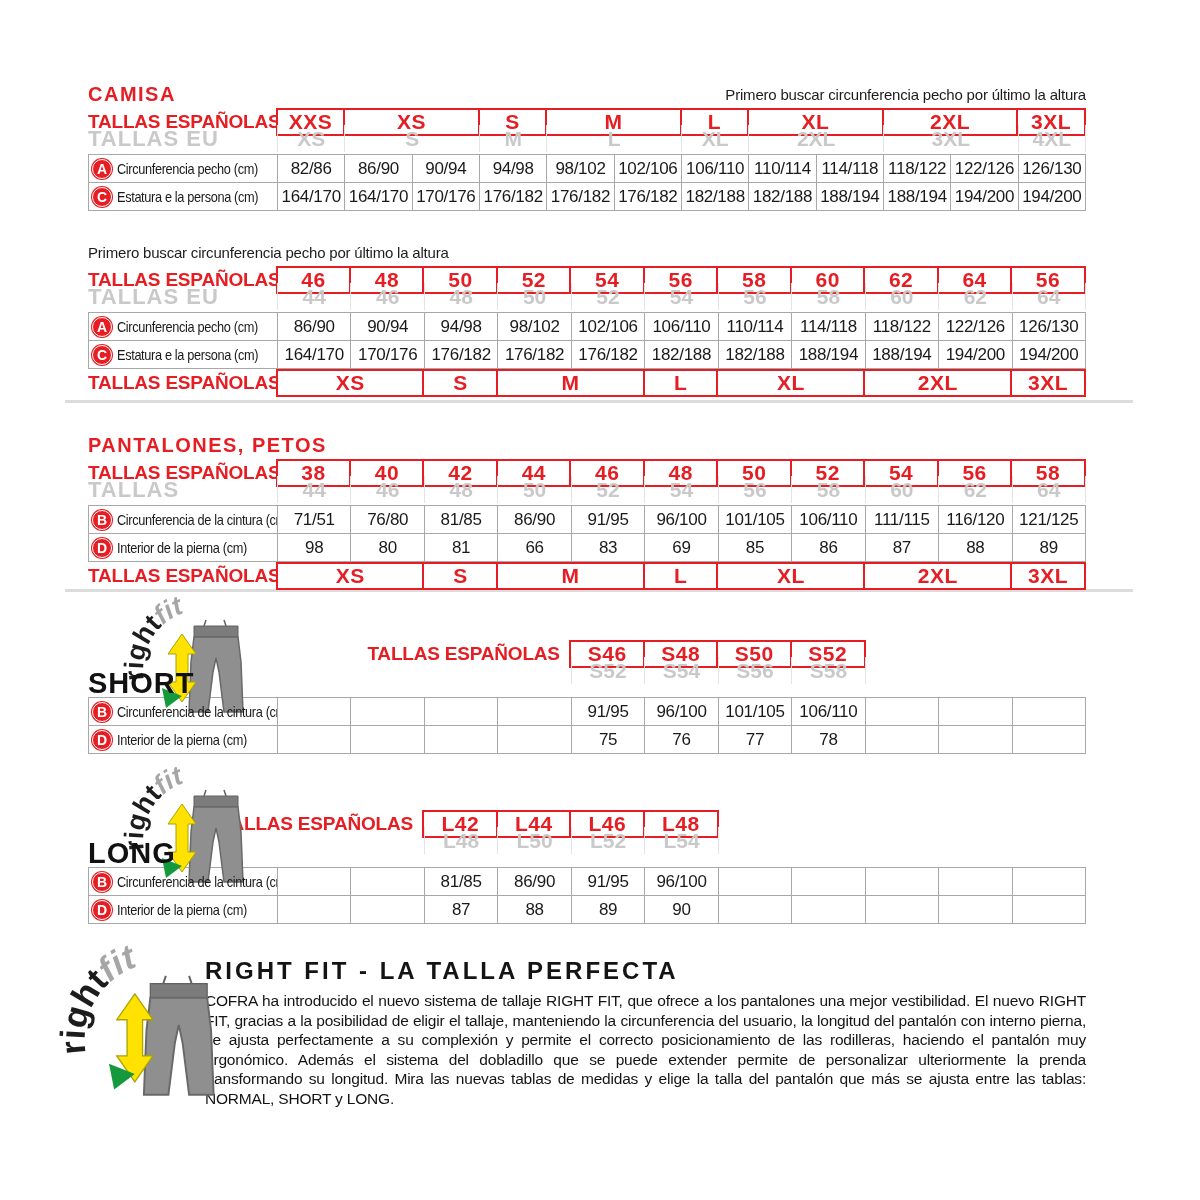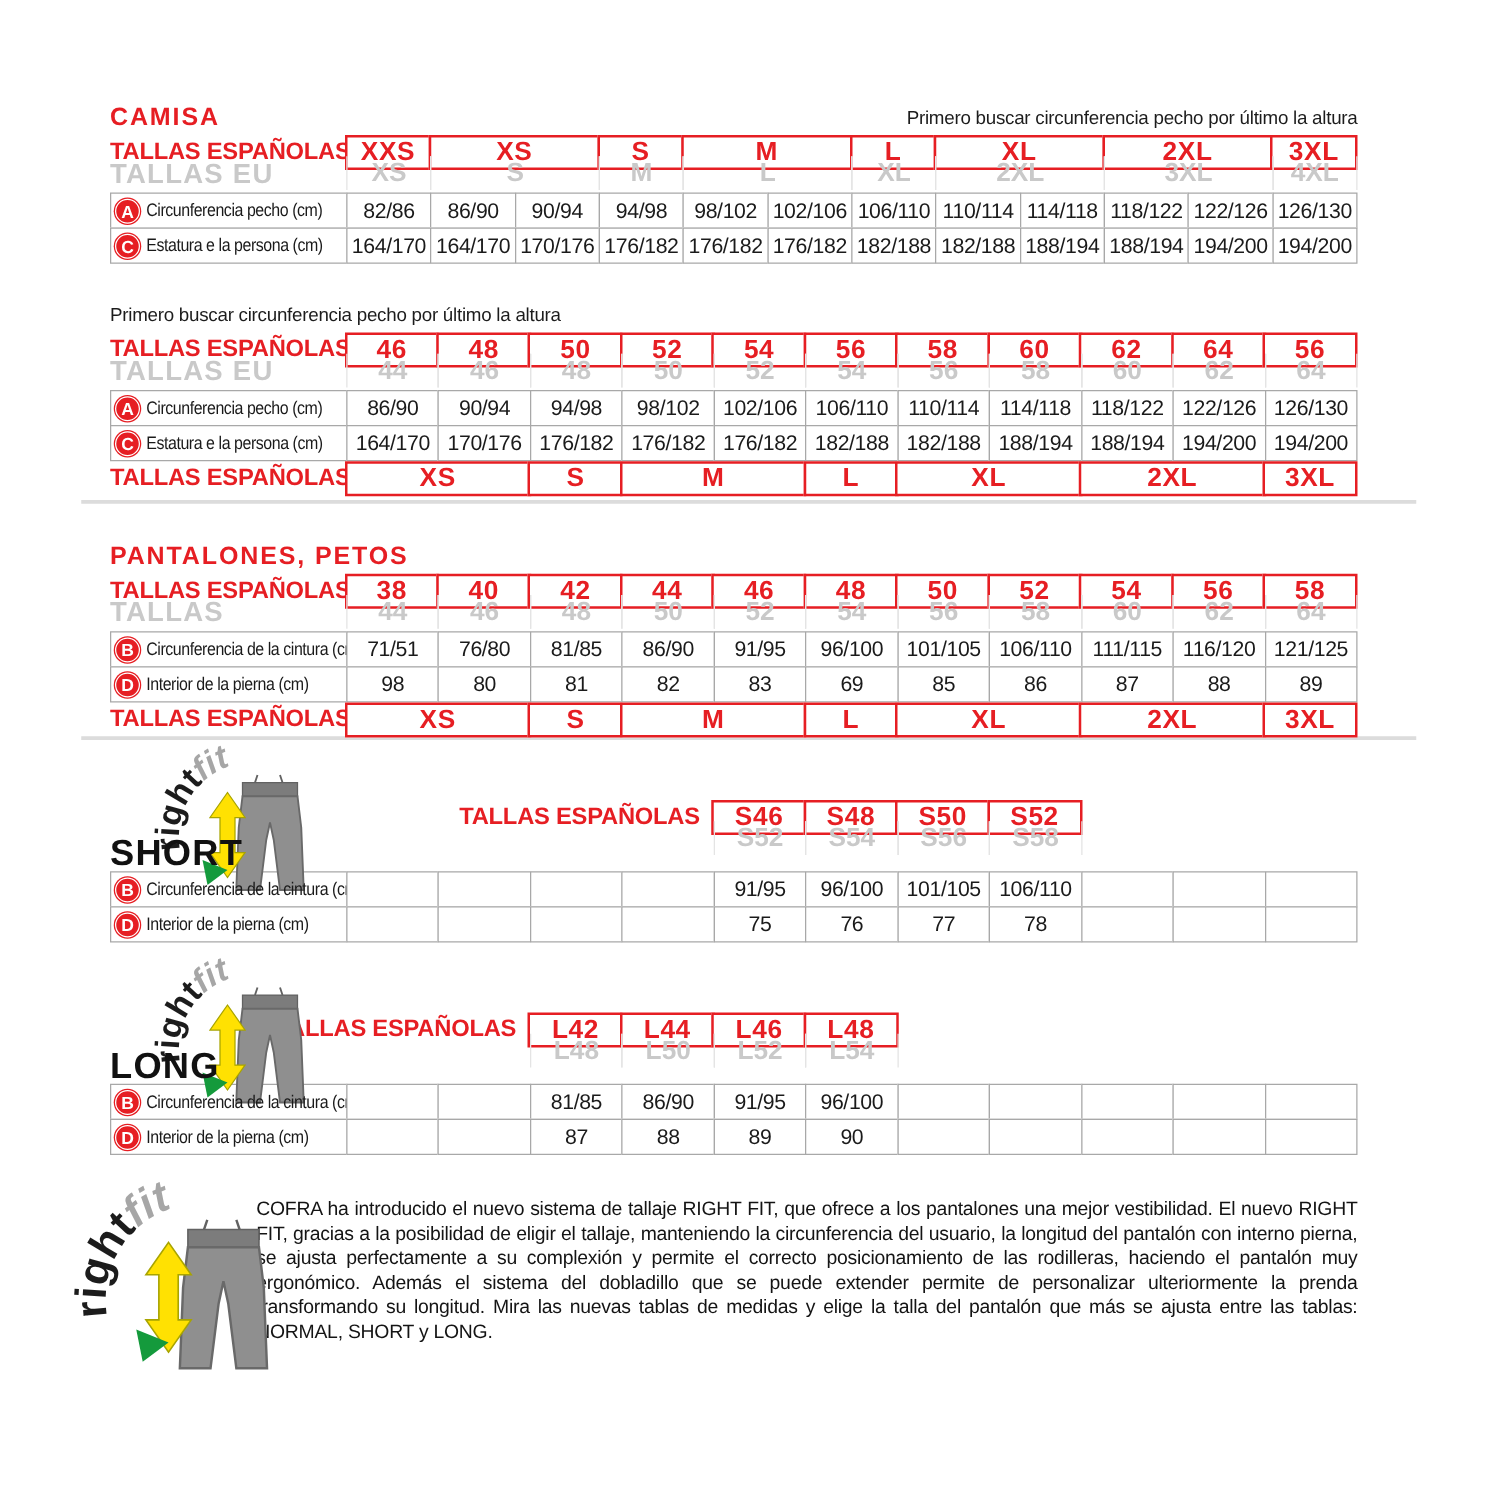--- a/index.html
+++ b/index.html
@@ -293,21 +293,21 @@
           <div class="c">121/125</div>
         </div>
       <div class="grid cols11 data-row">
         <div class="label-cell">
           <span class="badge">D</span>
           <span class="lbl">Interior de la pierna (cm)</span>
         </div>
       <div class="c">98</div>
           <div class="c">80</div>
           <div class="c">81</div>
-          <div class="c">82</div>
+          <div class="c">66</div>
           <div class="c">83</div>
           <div class="c">69</div>
           <div class="c">85</div>
           <div class="c">86</div>
           <div class="c">87</div>
           <div class="c">88</div>
           <div class="c">89</div>
         </div>
       <div class="grid cols11 red-row bottom-red">
         <div class="row-label-red">TALLAS ESPAÑOLAS</div>
@@ -488,17 +488,18 @@
             <polygon points="44,34 58,54 50,54 50,82 58,82 44,102 30,82 38,82 38,54 30,54" fill="#ffe102" stroke="#a8a400" stroke-width="1"></polygon>
             <polygon points="24,88 44,96 28,108" fill="#149a3c"></polygon>
           </g>
           <text font-size="27" font-weight="bold">
             <textPath href="#arc-big" startOffset="0">
               <tspan fill="#1c1c1c">right</tspan><tspan fill="#a6a6a6" font-style="italic">fit</tspan>
             </textPath>
           </text>
         </svg>
       </div>
+      <h2 class="bottom-title">RIGHT FIT - LA TALLA PERFECTA</h2>
       <p class="bottom-par">COFRA ha introducido el nuevo sistema de tallaje RIGHT FIT, que ofrece a los pantalones una mejor vestibilidad. El nuevo RIGHT FIT, gracias a la posibilidad de eligir el tallaje, manteniendo la circunferencia del usuario, la longitud del pantalón con interno pierna, se ajusta perfectamente a su complexión y permite el correcto posicionamiento de las rodilleras, haciendo el pantalón muy ergonómico. Además el sistema del dobladillo que se puede extender permite de personalizar ulteriormente la prenda transformando su longitud. Mira las nuevas tablas de medidas y elige la talla del pantalón que más se ajusta entre las tablas: NORMAL, SHORT y LONG.</p>
     </section>
 
   </div>
 </div>
 
 </body></html>

